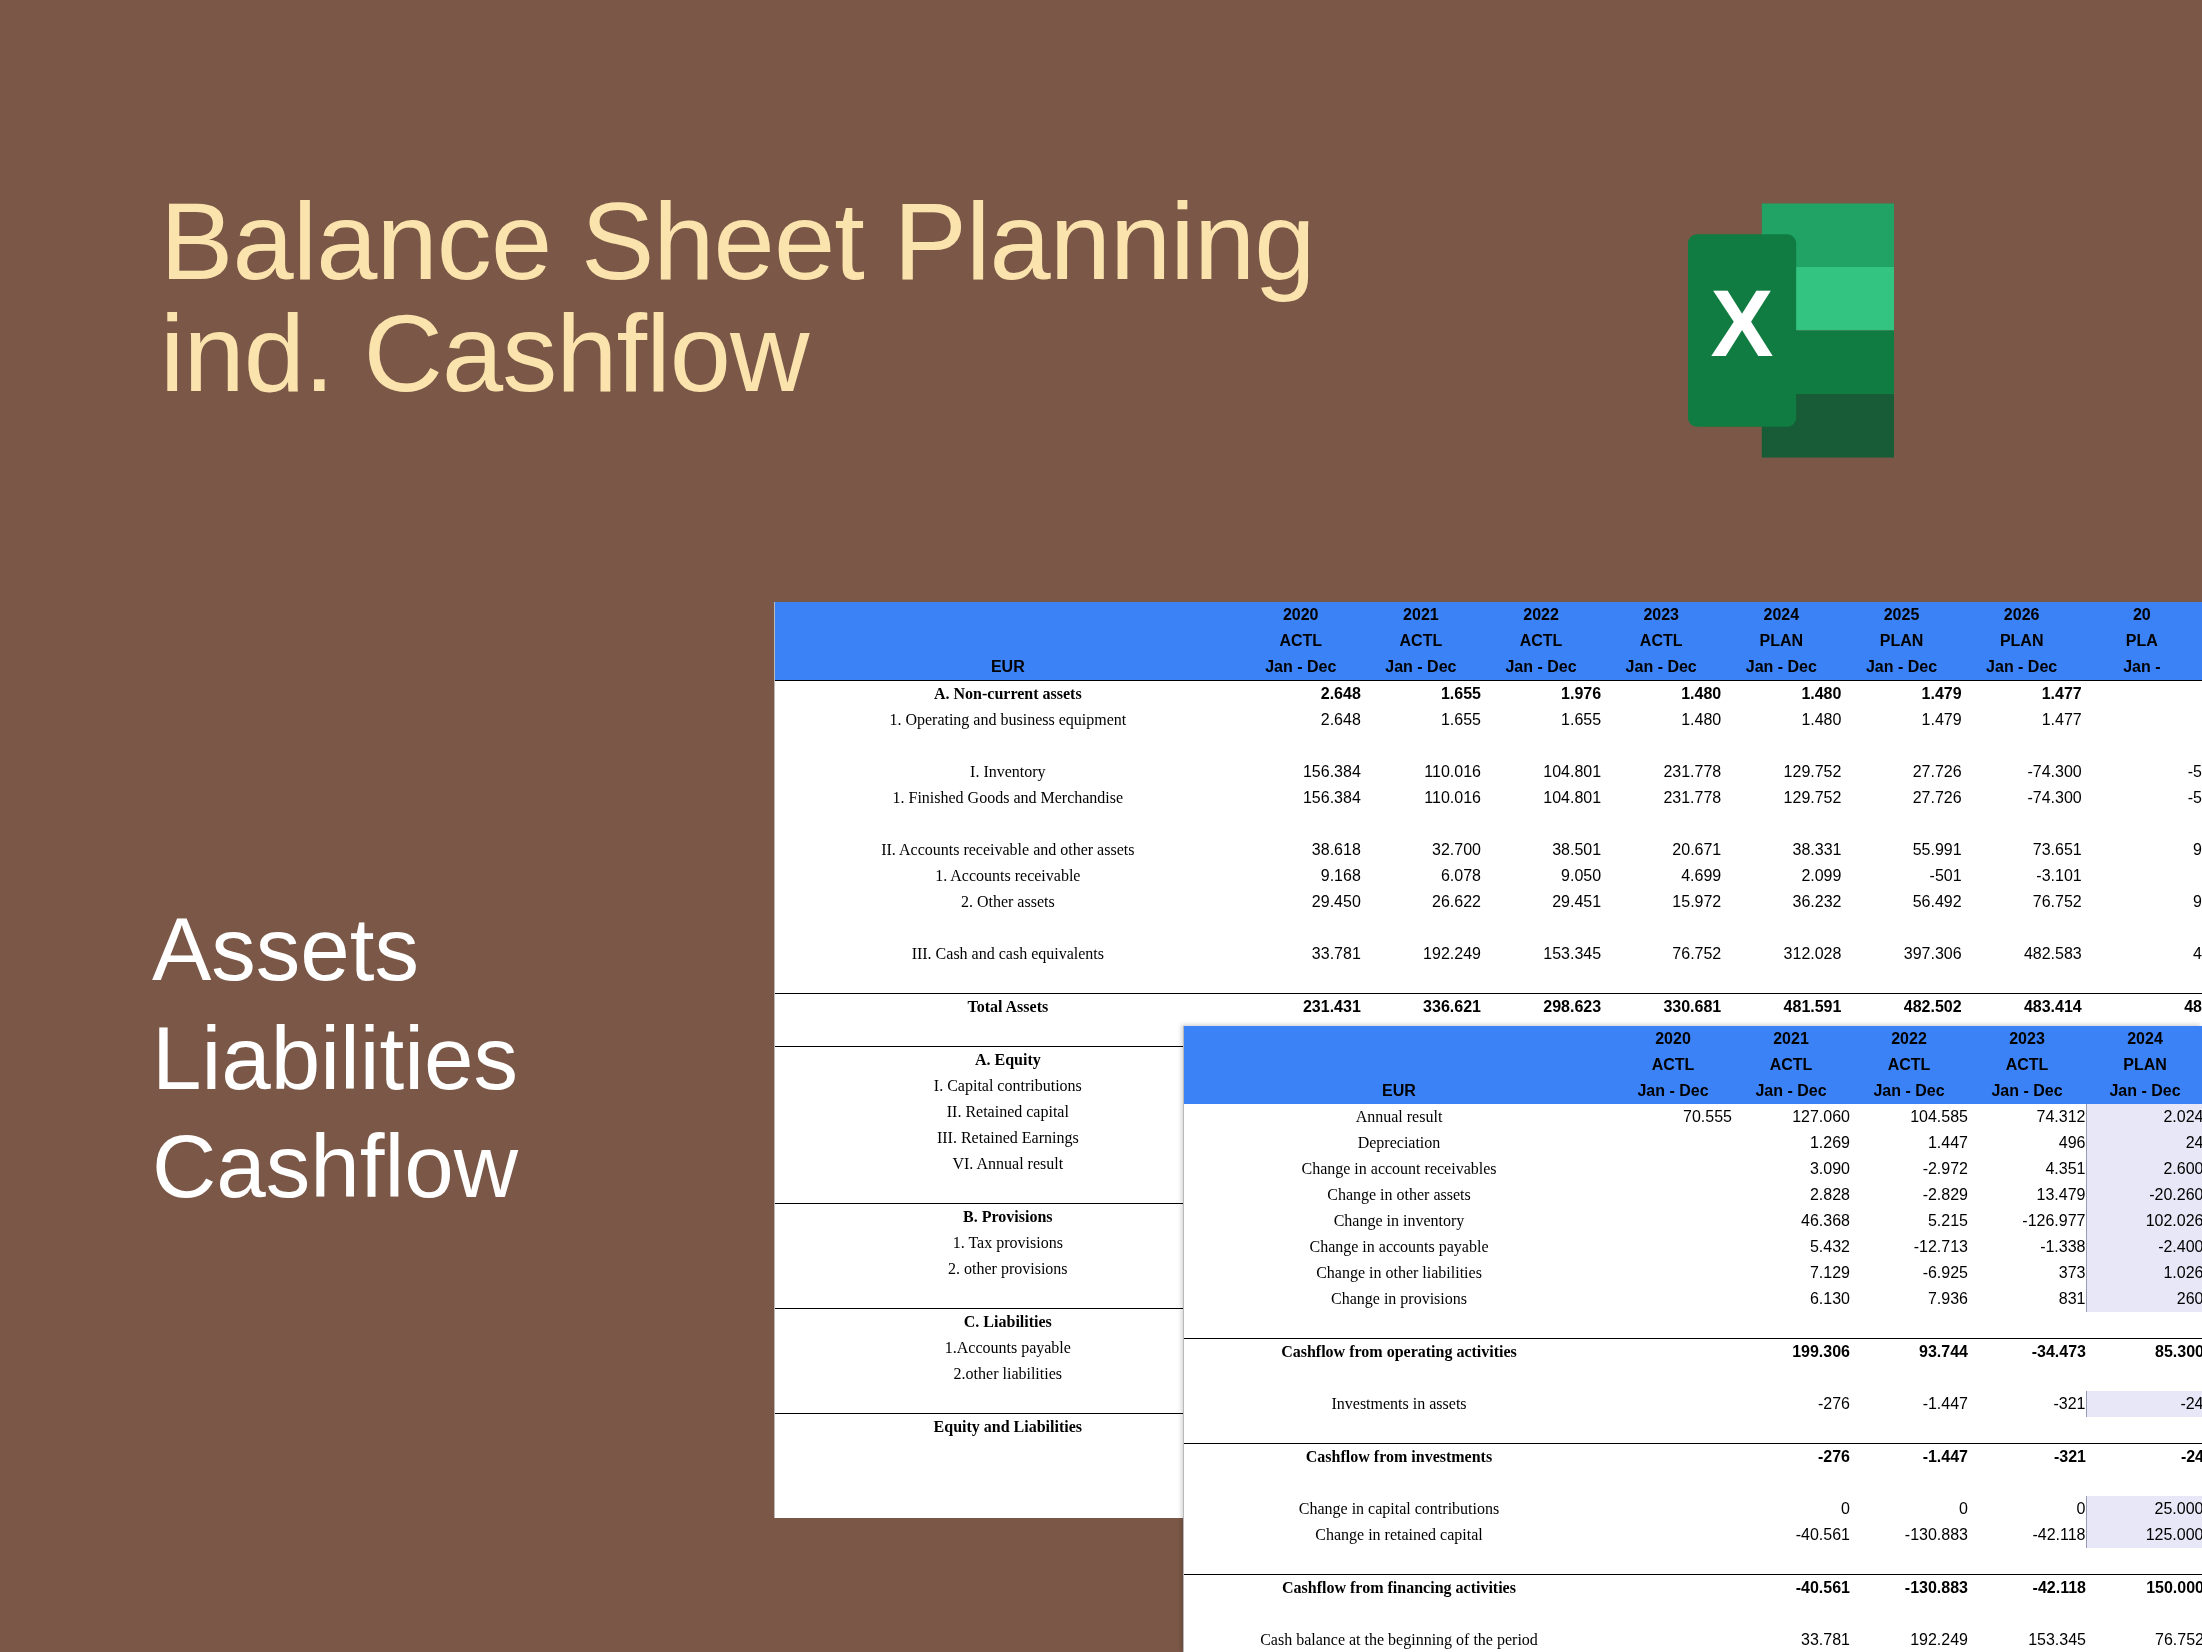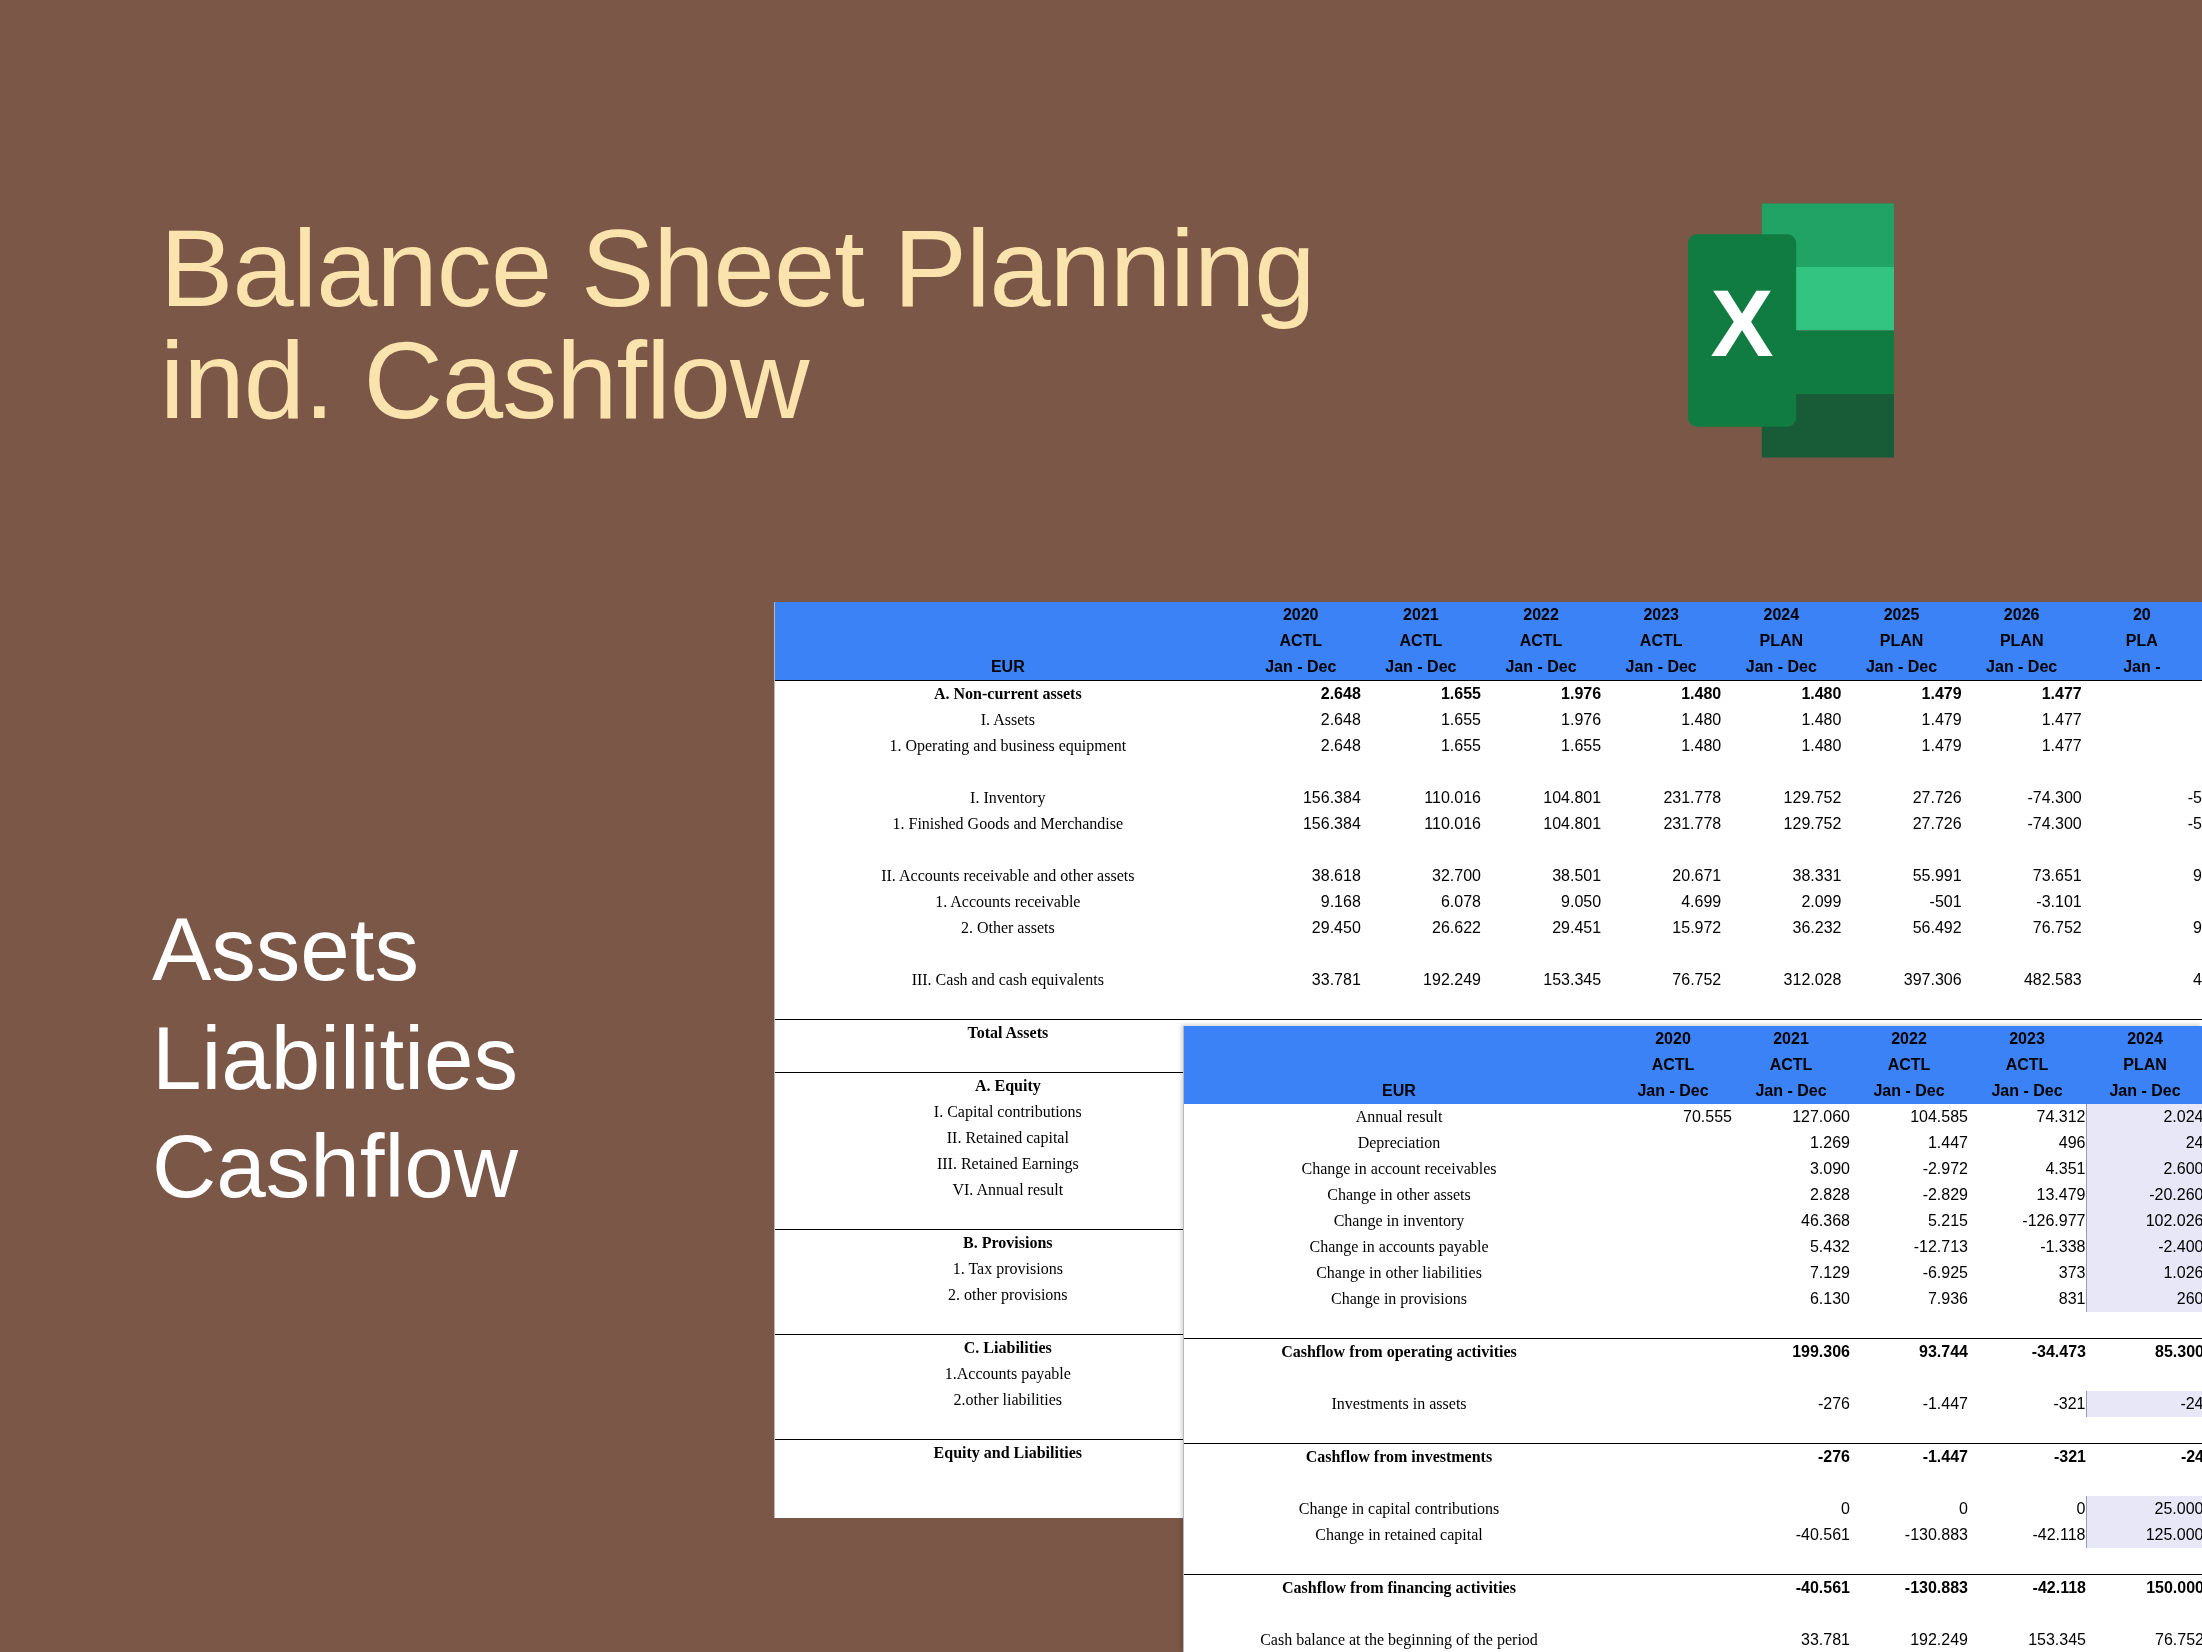--- a/index.html
+++ b/index.html
@@ -12,21 +12,21 @@
     height: 1653px;
     position: relative;
     overflow: hidden;
     font-family: "Liberation Sans", sans-serif;
   }
 
   
   #promo-title {
     position: absolute;
     left: 160px;
-    top: 212px;
+    top: 185px;
     width: 1308px;
     color: #fbe3ae;
     font-size: 110px;
     line-height: 1.02;
     font-weight: 400;
     letter-spacing: -0.9px;
     white-space: pre-line;
   }
   #promo-subtitle {
     position: absolute;
@@ -181,31 +181,20 @@
           <td class="num bold" style="border-top: 1.4px solid rgb(0, 0, 0);">2.648</td>
           <td class="num bold" style="border-top: 1.4px solid rgb(0, 0, 0);">1.655</td>
           <td class="num bold" style="border-top: 1.4px solid rgb(0, 0, 0);">1.976</td>
           <td class="num bold" style="border-top: 1.4px solid rgb(0, 0, 0);">1.480</td>
           <td class="num bold" style="border-top: 1.4px solid rgb(0, 0, 0);">1.480</td>
           <td class="num bold" style="border-top: 1.4px solid rgb(0, 0, 0);">1.479</td>
           <td class="num bold" style="border-top: 1.4px solid rgb(0, 0, 0);">1.477</td>
           <td class="num bold" style="border-top: 1.4px solid rgb(0, 0, 0);"></td>
         </tr>
         <tr>
-          <td class="lbl">I. Assets</td>
-          <td class="num">2.648</td>
-          <td class="num">1.655</td>
-          <td class="num">1.976</td>
-          <td class="num">1.480</td>
-          <td class="num">1.480</td>
-          <td class="num">1.479</td>
-          <td class="num">1.477</td>
-          <td class="num"></td>
-        </tr>
-        <tr>
           <td class="lbl indent1">1. Operating and business equipment</td>
           <td class="num">2.648</td>
           <td class="num">1.655</td>
           <td class="num">1.655</td>
           <td class="num">1.480</td>
           <td class="num">1.480</td>
           <td class="num">1.479</td>
           <td class="num">1.477</td>
           <td class="num"></td>
         </tr>

